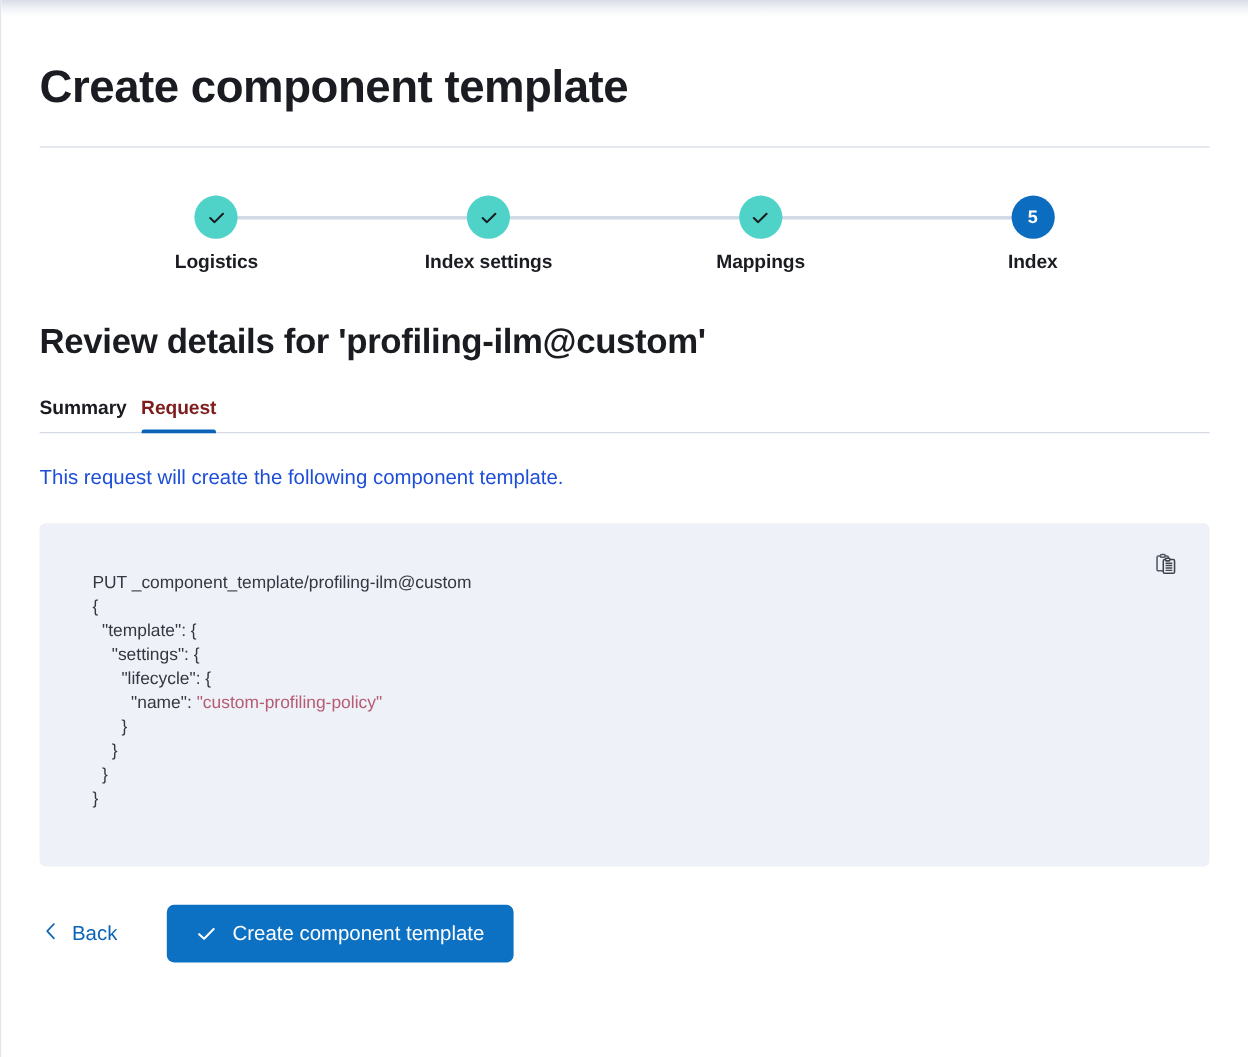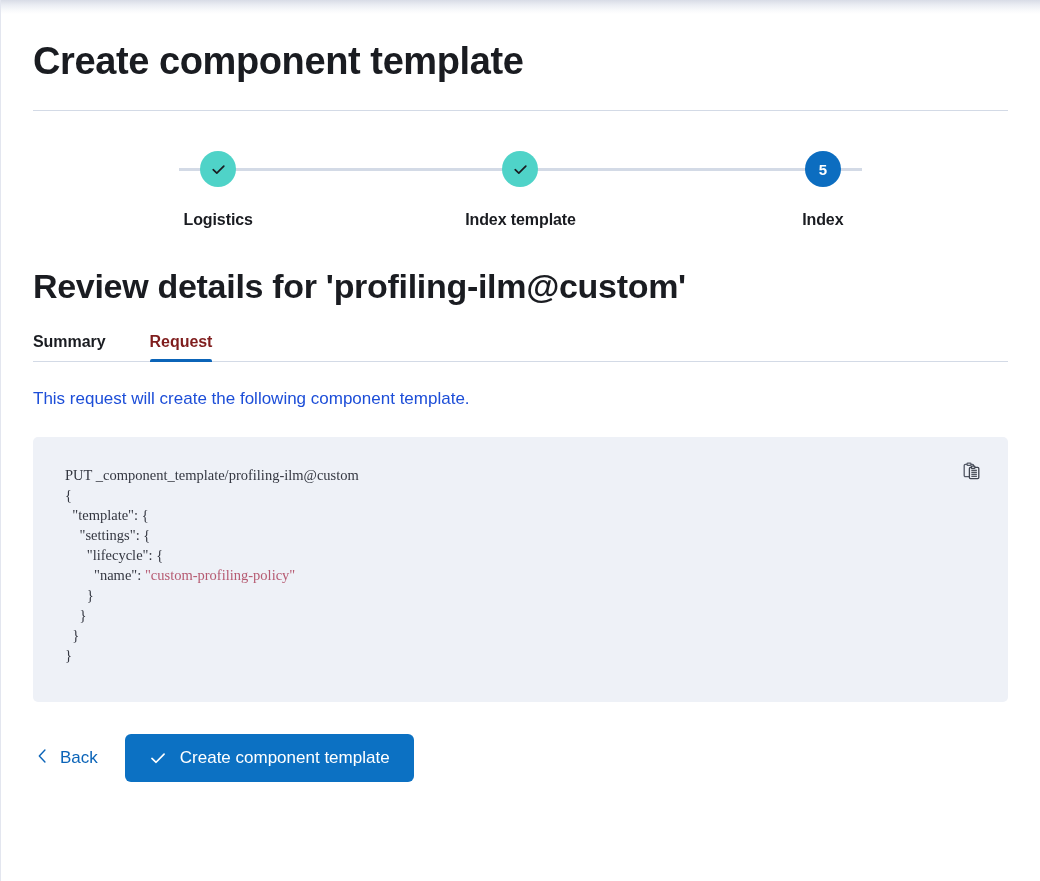--- a/index.html
+++ b/index.html
@@ -26,21 +26,21 @@
   #top-shadow {
     position: absolute;
     top: 0; left: 0; right: 0;
     height: 14px;
     background: linear-gradient(to bottom, #d8dce6 0%, #eaedf3 35%, #f8f9fb 72%, #ffffff 100%);
     pointer-events: none;
     z-index: 5;
   }
 
   .page {
-    padding: 4px 32px;
+    padding: 16px 32px;
   }
 
   
   .page-title {
     margin: 0;
     padding-top: 30px;
     font-size: 38px;
     line-height: 54px;
     font-weight: 700;
     letter-spacing: -0.4px;
@@ -84,51 +84,51 @@
   }
   .step-circle.current {
     background: #0c6dc0;
     color: #ffffff;
     font-size: 15px;
     font-weight: 600;
     line-height: 1;
   }
   .step-circle svg { display: block; }
   .step-label {
-    margin-top: 24px;
+    margin-top: 11px;
     font-size: 16px;
     font-weight: 700;
     color: #1a1c21;
     white-space: nowrap;
     letter-spacing: -0.1px;
   }
   .step-connector {
     position: absolute;
     top: 17px;
     height: 3px;
     background: #d3dae6;
     z-index: 1;
   }
 
   
   .review-heading {
     margin: 0;
     padding-top: 38px;
-    font-size: 34px;
+    font-size: 29px;
     line-height: 38px;
     font-weight: 700;
     color: #1a1c21;
     letter-spacing: -0.3px;
   }
 
   
   .tabs {
     margin-top: 28px;
     display: flex;
-    gap: 44px;
+    gap: 12px;
     border-bottom: 1px solid #d3dae6;
   }
   .tab {
     position: relative;
     padding: 0 0 10px 0;
     font-size: 16px;
     font-weight: 700;
     color: #1a1c21;
     cursor: pointer;
     background: none;
@@ -157,22 +157,22 @@
   
   .code-block {
     position: relative;
     margin-top: 26px;
     background: #eef1f7;
     border-radius: 5px;
     padding: 24px 28px 30px 28px;
     min-height: 265px;
   }
   .code-pre {
-    margin: 4px;
-    font-family: Liberation Serif, serif;
+    margin: 16px;
+    font-family: Liberation Sans, sans-serif;
     font-size: 14.5px;
     line-height: 20px;
     color: #343741;
     white-space: pre;
   }
   .code-pre .str { color: #b65b72; }
   .copy-btn {
     position: absolute;
     top: 20px;
     right: 22px;
@@ -185,21 +185,21 @@
     border: none;
     cursor: pointer;
     padding: 0;
   }
 
   
   .actions {
     margin-top: 32px;
     display: flex;
     align-items: center;
-    gap: 25px;
+    gap: 39px;
     padding-bottom: 40px;
   }
   .back-btn {
     display: inline-flex;
     align-items: center;
     gap: 10px;
     background: none;
     border: none;
     padding: 6px 2px;
     font-family: inherit;
@@ -253,23 +253,33 @@
       </div>
 
       <div class="step">
         <div class="step-circle">
           <span>
             <svg width="17" height="17" viewBox="0 0 16 16" fill="none" aria-hidden="true">
               <path d="M3 8.2 L6.4 11.4 L13 4.8" stroke="#1a1c21" stroke-width="1.6" stroke-linecap="round" stroke-linejoin="round"></path>
             </svg>
           </span>
         </div>
-        <div class="step-label">Index template</div>
+        <div class="step-label">Index settings</div>
       </div>
 
+      <div class="step">
+        <div class="step-circle">
+          <span>
+            <svg width="17" height="17" viewBox="0 0 16 16" fill="none" aria-hidden="true">
+              <path d="M3 8.2 L6.4 11.4 L13 4.8" stroke="#1a1c21" stroke-width="1.6" stroke-linecap="round" stroke-linejoin="round"></path>
+            </svg>
+          </span>
+        </div>
+        <div class="step-label">Mappings</div>
+      </div>
 
 
       <div class="step">
         <div class="step-circle current">5</div>
         <div class="step-label">Index</div>
       </div>
     </div>
 
     <h2 class="review-heading">Review details for 'profiling-ilm@custom'</h2>
 

